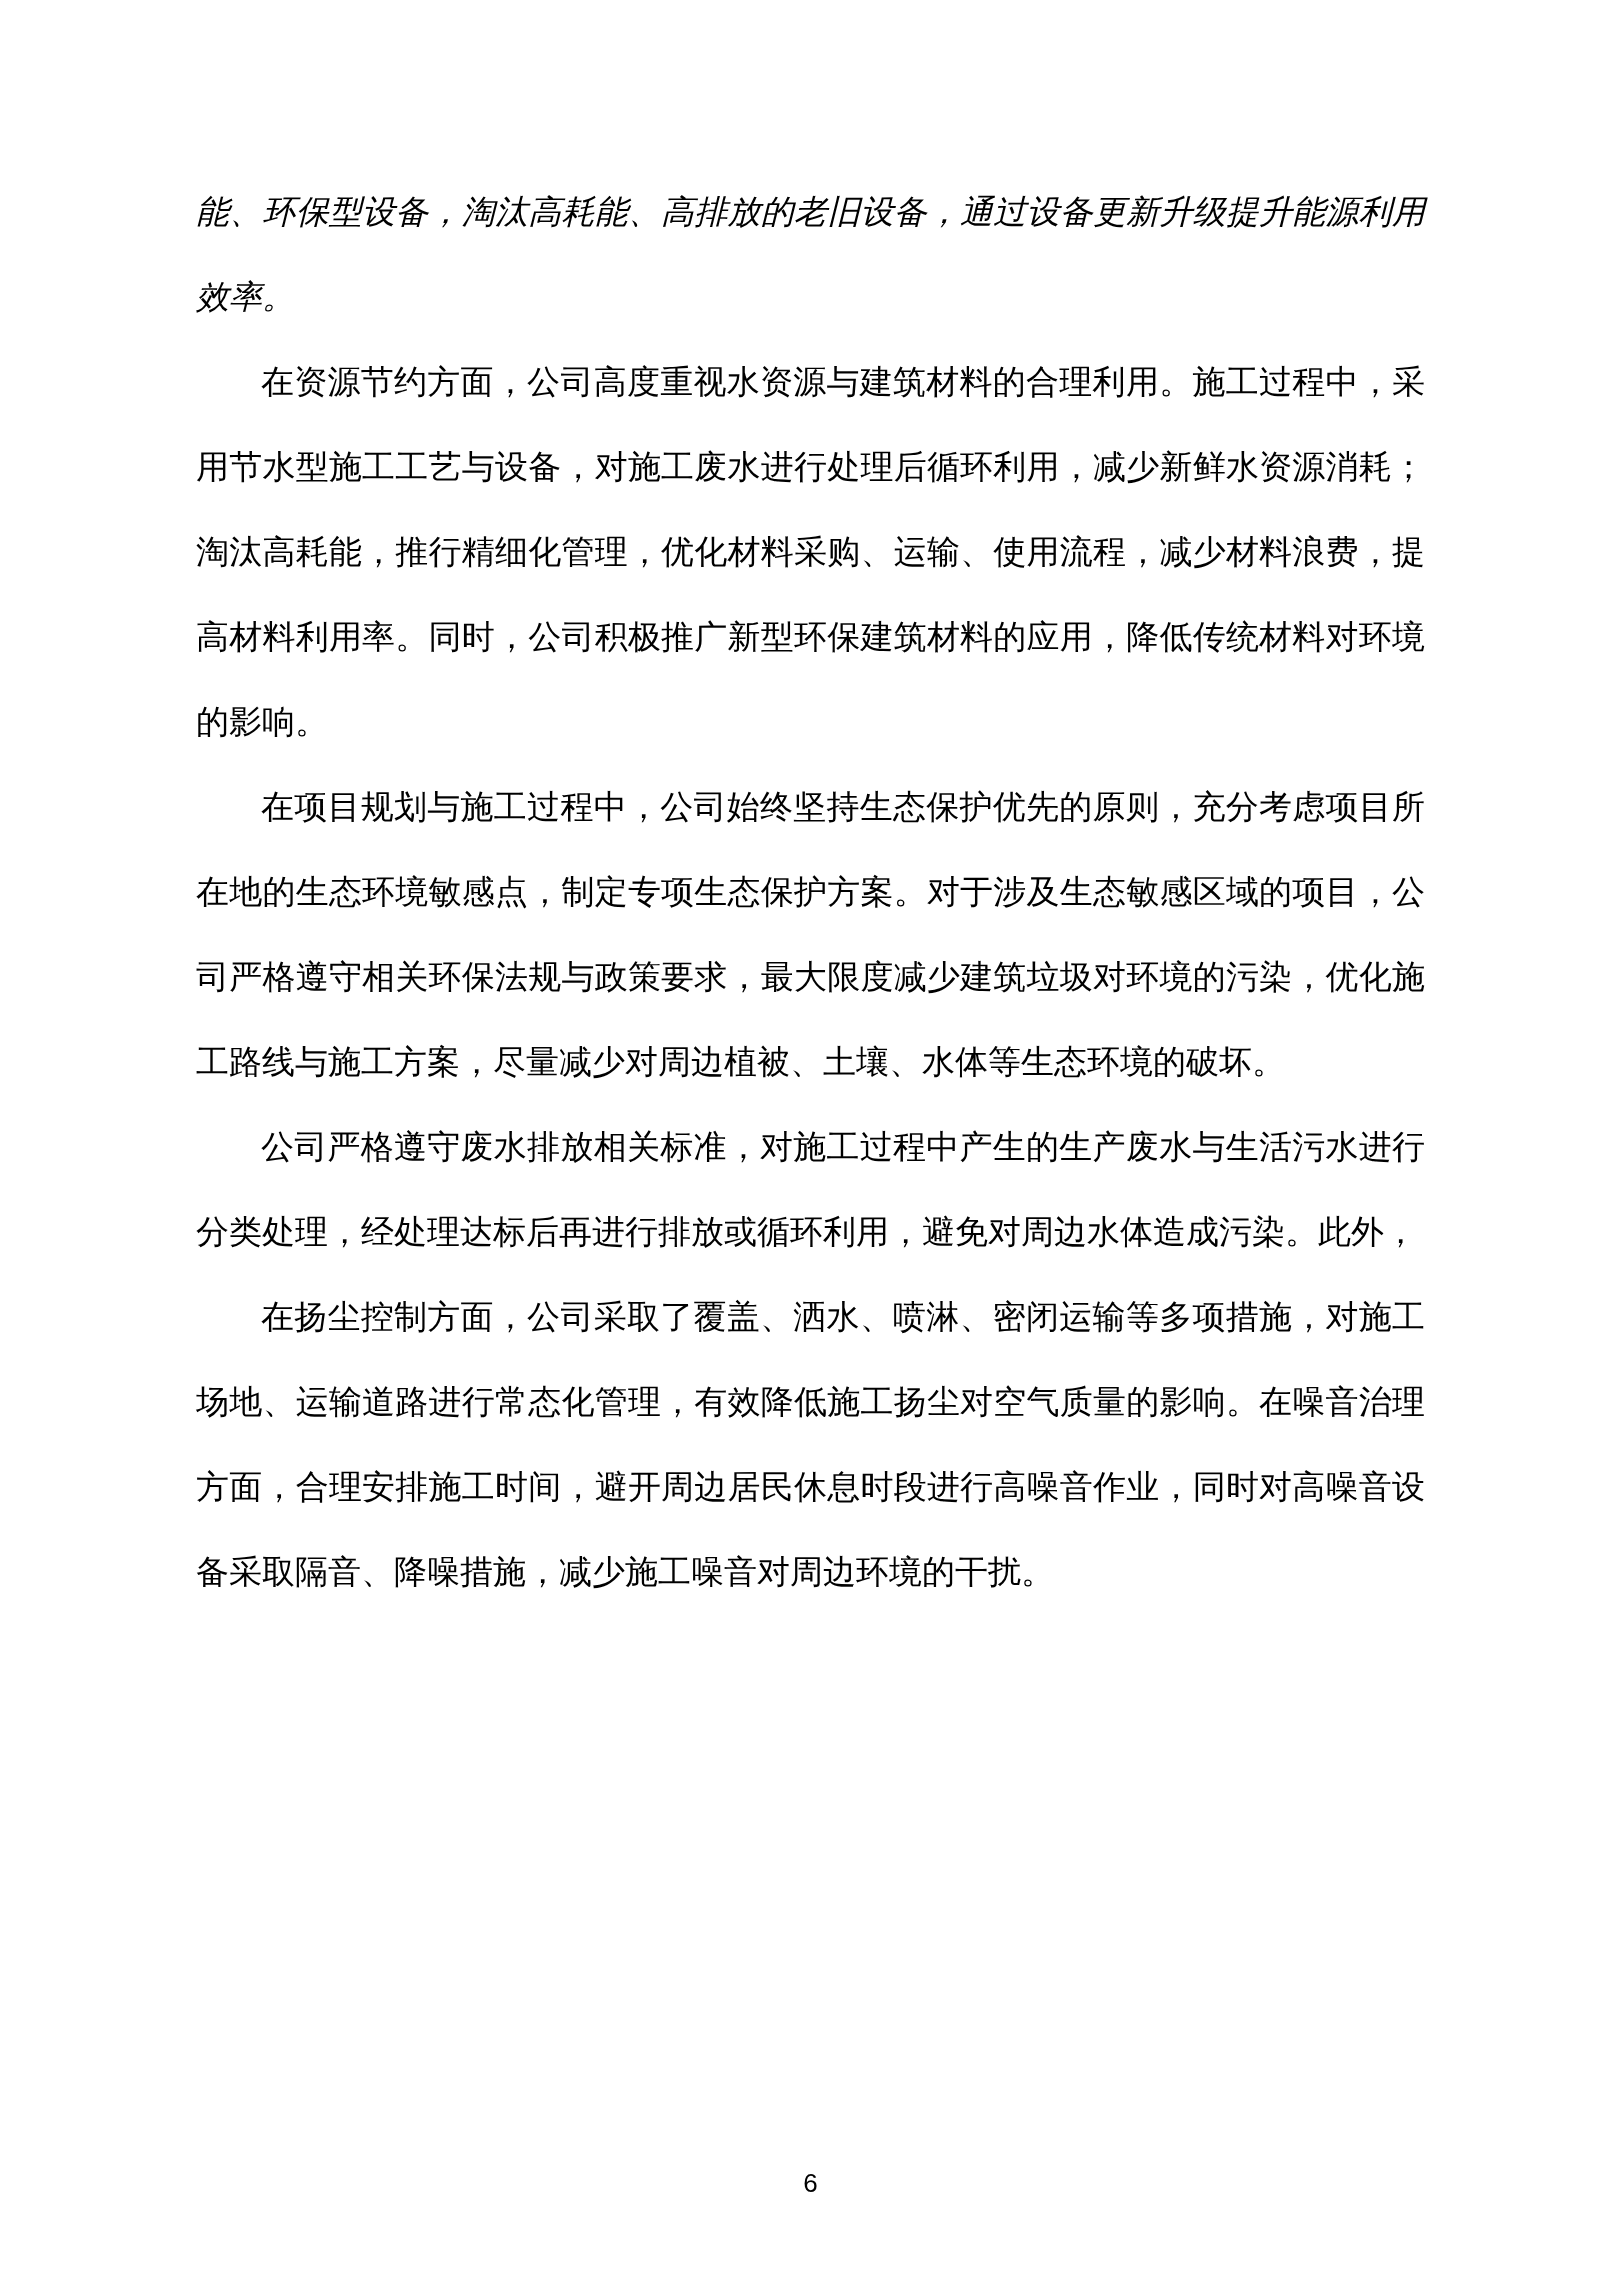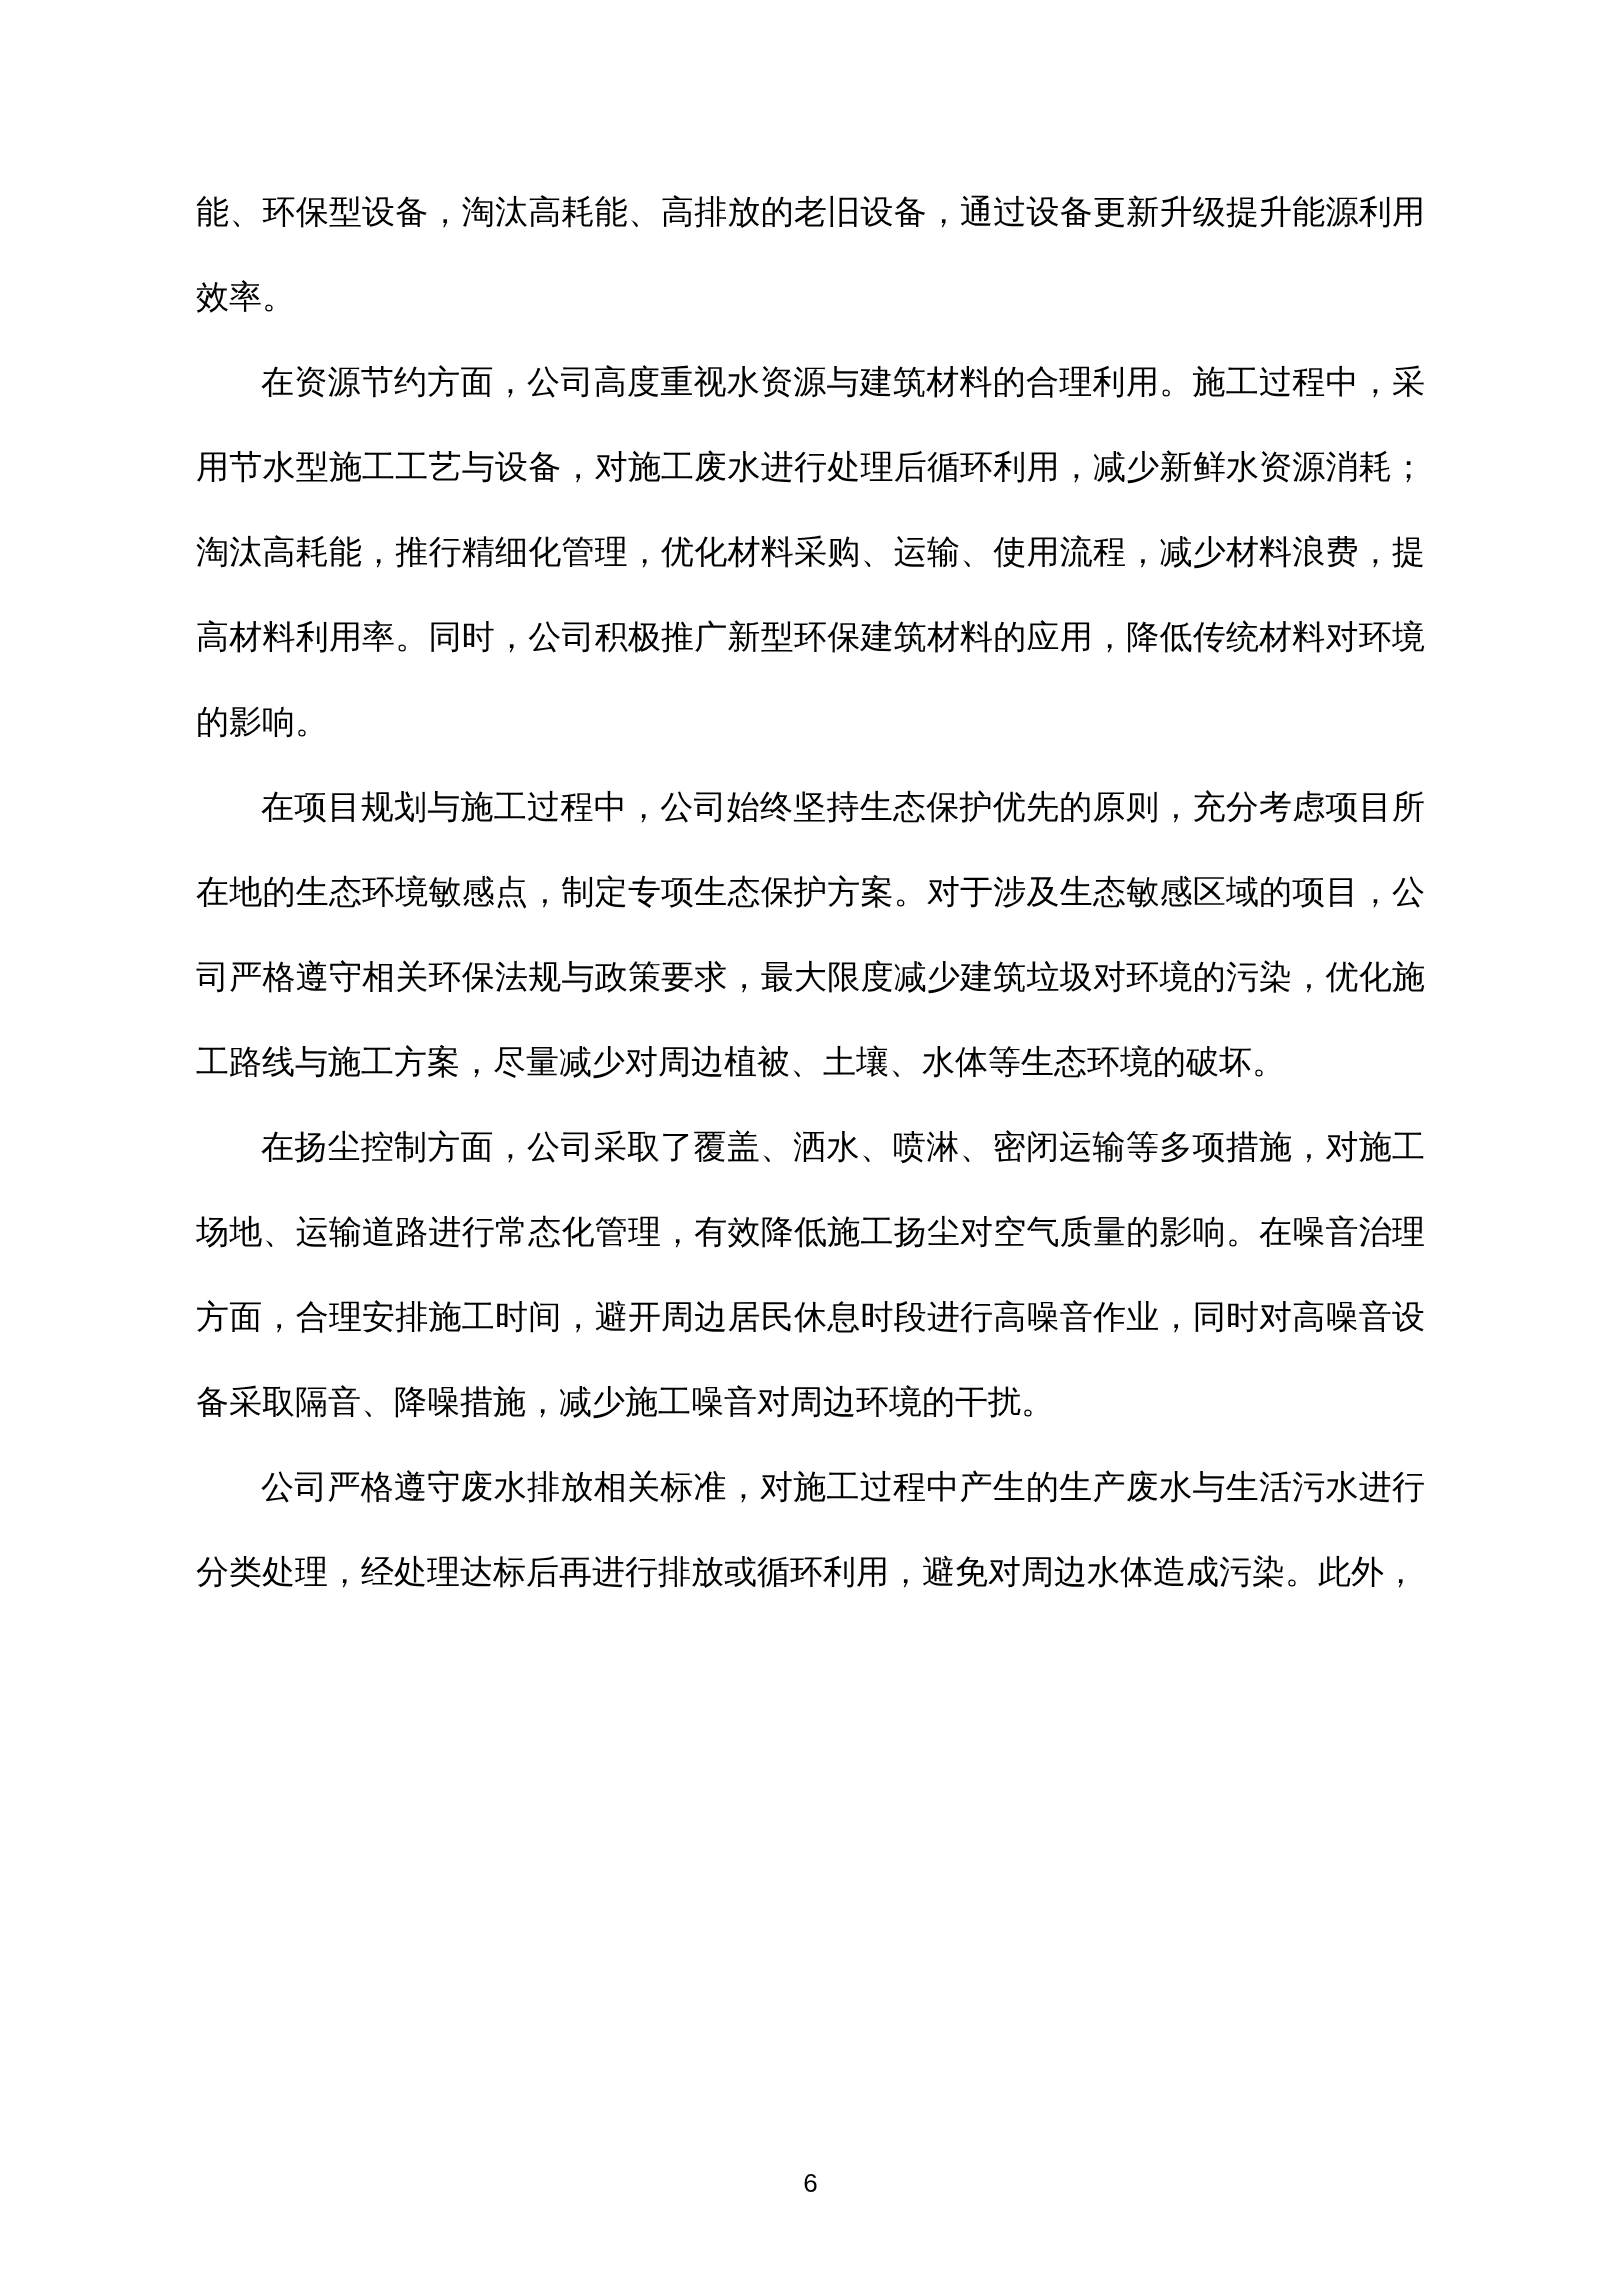--- a/index.html
+++ b/index.html
@@ -26,20 +26,21 @@
     text-align: justify;
     text-justify: inter-ideograph;
   }
   .para {
     margin: 0;
     padding: 0;
     text-indent: 65px;
   }
   .para.no-indent {
     text-indent: 0;
+    font-style: italic;
   }
   .heading {
     margin: 0;
     padding: 0;
     text-indent: 65px;
     font-size: 33px;
     line-height: 85px;
     font-weight: bold;
   }
   .page-number {
@@ -55,19 +56,19 @@
   }
 </style>
 </head>
 <body>
 
 <div class="page">
   <div class="content">
     <p class="para no-indent">能、环保型设备，淘汰高耗能、高排放的老旧设备，通过设备更新升级提升能源利用效率。</p>
     <p class="para">在资源节约方面，公司高度重视水资源与建筑材料的合理利用。施工过程中，采用节水型施工工艺与设备，对施工废水进行处理后循环利用，减少新鲜水资源消耗；淘汰高耗能，推行精细化管理，优化材料采购、运输、使用流程，减少材料浪费，提高材料利用率。同时，公司积极推广新型环保建筑材料的应用，降低传统材料对环境的影响。</p>
     <p class="para">在项目规划与施工过程中，公司始终坚持生态保护优先的原则，充分考虑项目所在地的生态环境敏感点，制定专项生态保护方案。对于涉及生态敏感区域的项目，公司严格遵守相关环保法规与政策要求，最大限度减少建筑垃圾对环境的污染，优化施工路线与施工方案，尽量减少对周边植被、土壤、水体等生态环境的破坏。</p>
+    <p class="para">公司严格遵守废水排放相关标准，对施工过程中产生的生产废水与生活污水进行分类处理，经处理达标后再进行排放或循环利用，避免对周边水体造成污染。此外，</p>
     <p class="para">在扬尘控制方面，公司采取了覆盖、洒水、喷淋、密闭运输等多项措施，对施工场地、运输道路进行常态化管理，有效降低施工扬尘对空气质量的影响。在噪音治理方面，合理安排施工时间，避开周边居民休息时段进行高噪音作业，同时对高噪音设备采取隔音、降噪措施，减少施工噪音对周边环境的干扰。</p>
-    <p class="para">公司严格遵守废水排放相关标准，对施工过程中产生的生产废水与生活污水进行分类处理，经处理达标后再进行排放或循环利用，避免对周边水体造成污染。此外，</p>
   </div>
 
   <div class="page-number">6</div>
 </div>
 
 
 </body></html>

